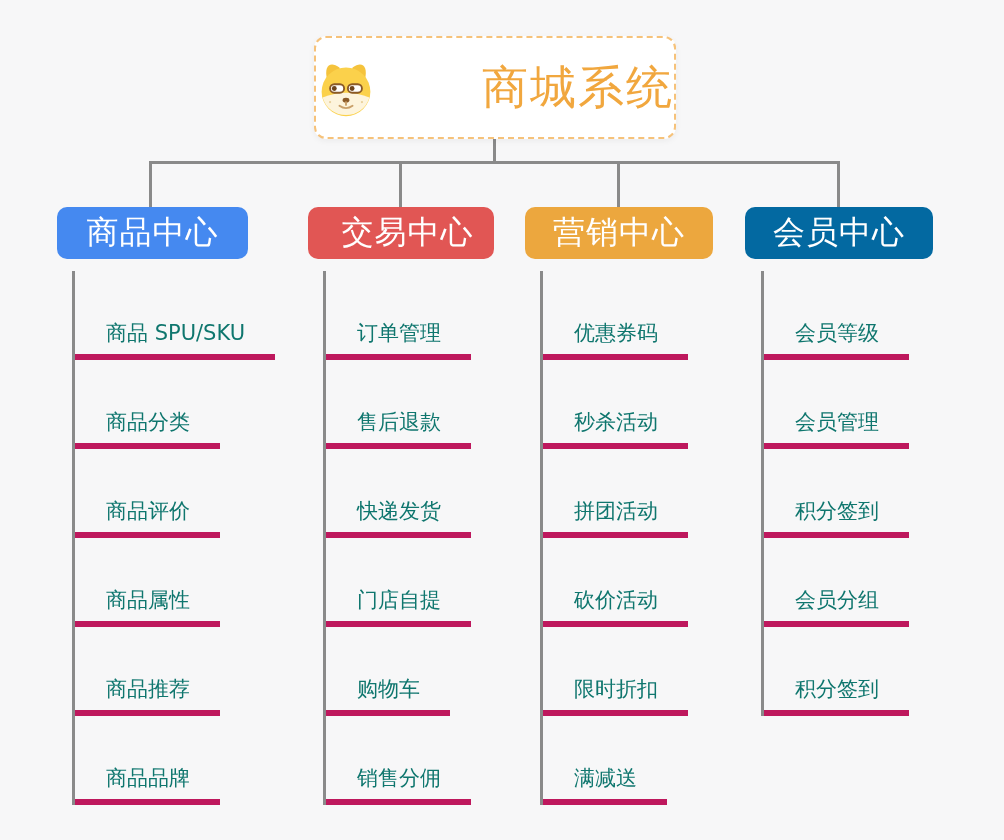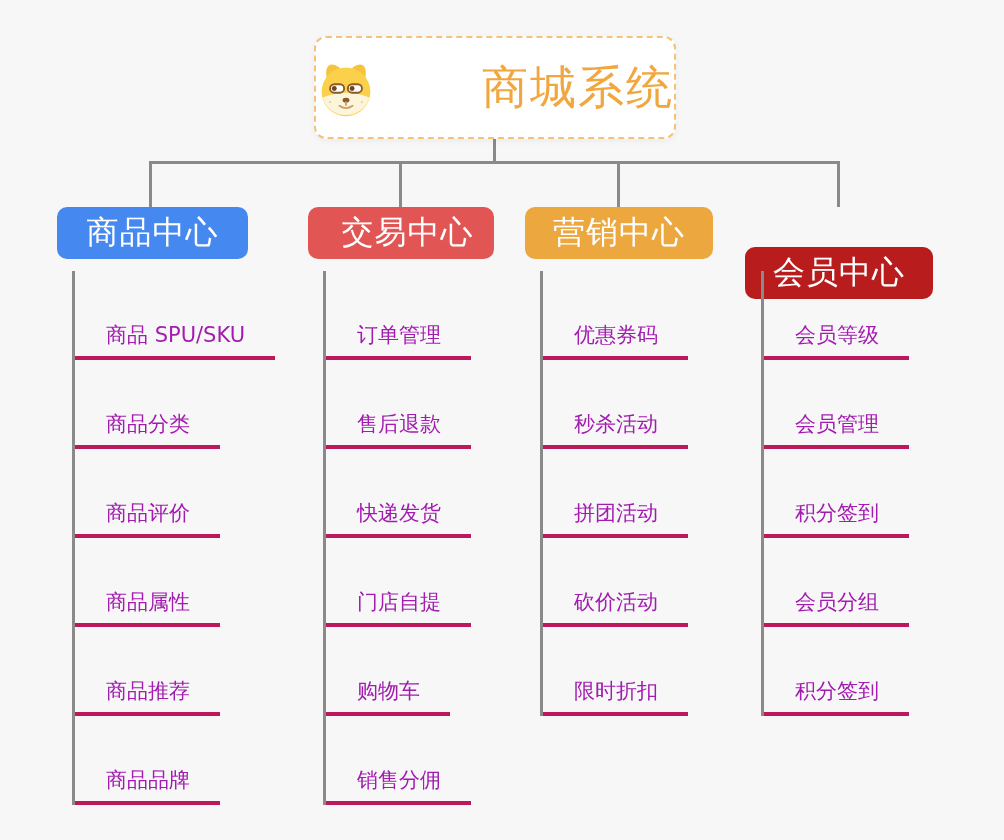--- a/index.html
+++ b/index.html
@@ -47,23 +47,23 @@
 
   
   .column{position:absolute;top:271px;}
   .col-1{left:72px;} .col-2{left:323px;} .col-3{left:540px;} .col-4{left:761px;}
   .column .trunk{
     position:absolute;left:0;top:0;width:3px;height:100%;background:#8a8a8a;
   }
   .slot{height:89px;display:flex;align-items:flex-end;}
   .slot:first-of-type{height:84px;}
   .leaf{
-    border-bottom:4px solid #be185d;
+    border-bottom:6px solid #be185d;
     padding:0 30px 7px 34px;
-    font-size:21px;color:#a21caf;white-space:nowrap;width:fit-content;
+    font-size:21px;color:#0f766e;white-space:nowrap;width:fit-content;
   }
 </style>
 </head>
 <body>
 
 <div class="canvas">
 
   <div class="line root-stub"></div>
   <div class="line h-trunk"></div>
   <div class="line drop drop-1"></div>
@@ -85,21 +85,21 @@
       <path d="M32 47 L32 50 M25 51 Q32 56 39 51" fill="none" stroke="#c9a06a" stroke-width="2" stroke-linecap="round"></path>
       <circle cx="15" cy="47" r="1.2" fill="#e8cf9a"></circle>
       <circle cx="49" cy="47" r="1.2" fill="#e8cf9a"></circle>
     </svg>
     <span class="root-title">商城系统</span>
   </div>
 
   <div class="branch-node branch-1" style="background: rgb(69, 137, 240);">商品中心</div>
   <div class="branch-node branch-2" style="background: rgb(225, 86, 84);">交易中心</div>
   <div class="branch-node branch-3" style="background: rgb(236, 167, 62);">营销中心</div>
-  <div class="branch-node branch-4" style="background: #b91c1c; margin-top: 40px;">会员中心</div>
+  <div class="branch-node branch-4" style="background: #0369a1;">会员中心</div>
 
   <div class="column col-1">
     <div class="trunk"></div>
     <div class="slot">
         <div class="leaf">商品 SPU/SKU</div>
       </div>
     <div class="slot">
         <div class="leaf">商品分类</div>
       </div>
     <div class="slot">
@@ -148,20 +148,23 @@
       </div>
     <div class="slot">
         <div class="leaf">拼团活动</div>
       </div>
     <div class="slot">
         <div class="leaf">砍价活动</div>
       </div>
     <div class="slot">
         <div class="leaf">限时折扣</div>
       </div>
+    <div class="slot">
+        <div class="leaf">满减送</div>
+      </div>
   </div>
 
   <div class="column col-4">
     <div class="trunk"></div>
     <div class="slot">
         <div class="leaf">会员等级</div>
       </div>
     <div class="slot">
         <div class="leaf">会员管理</div>
       </div>

